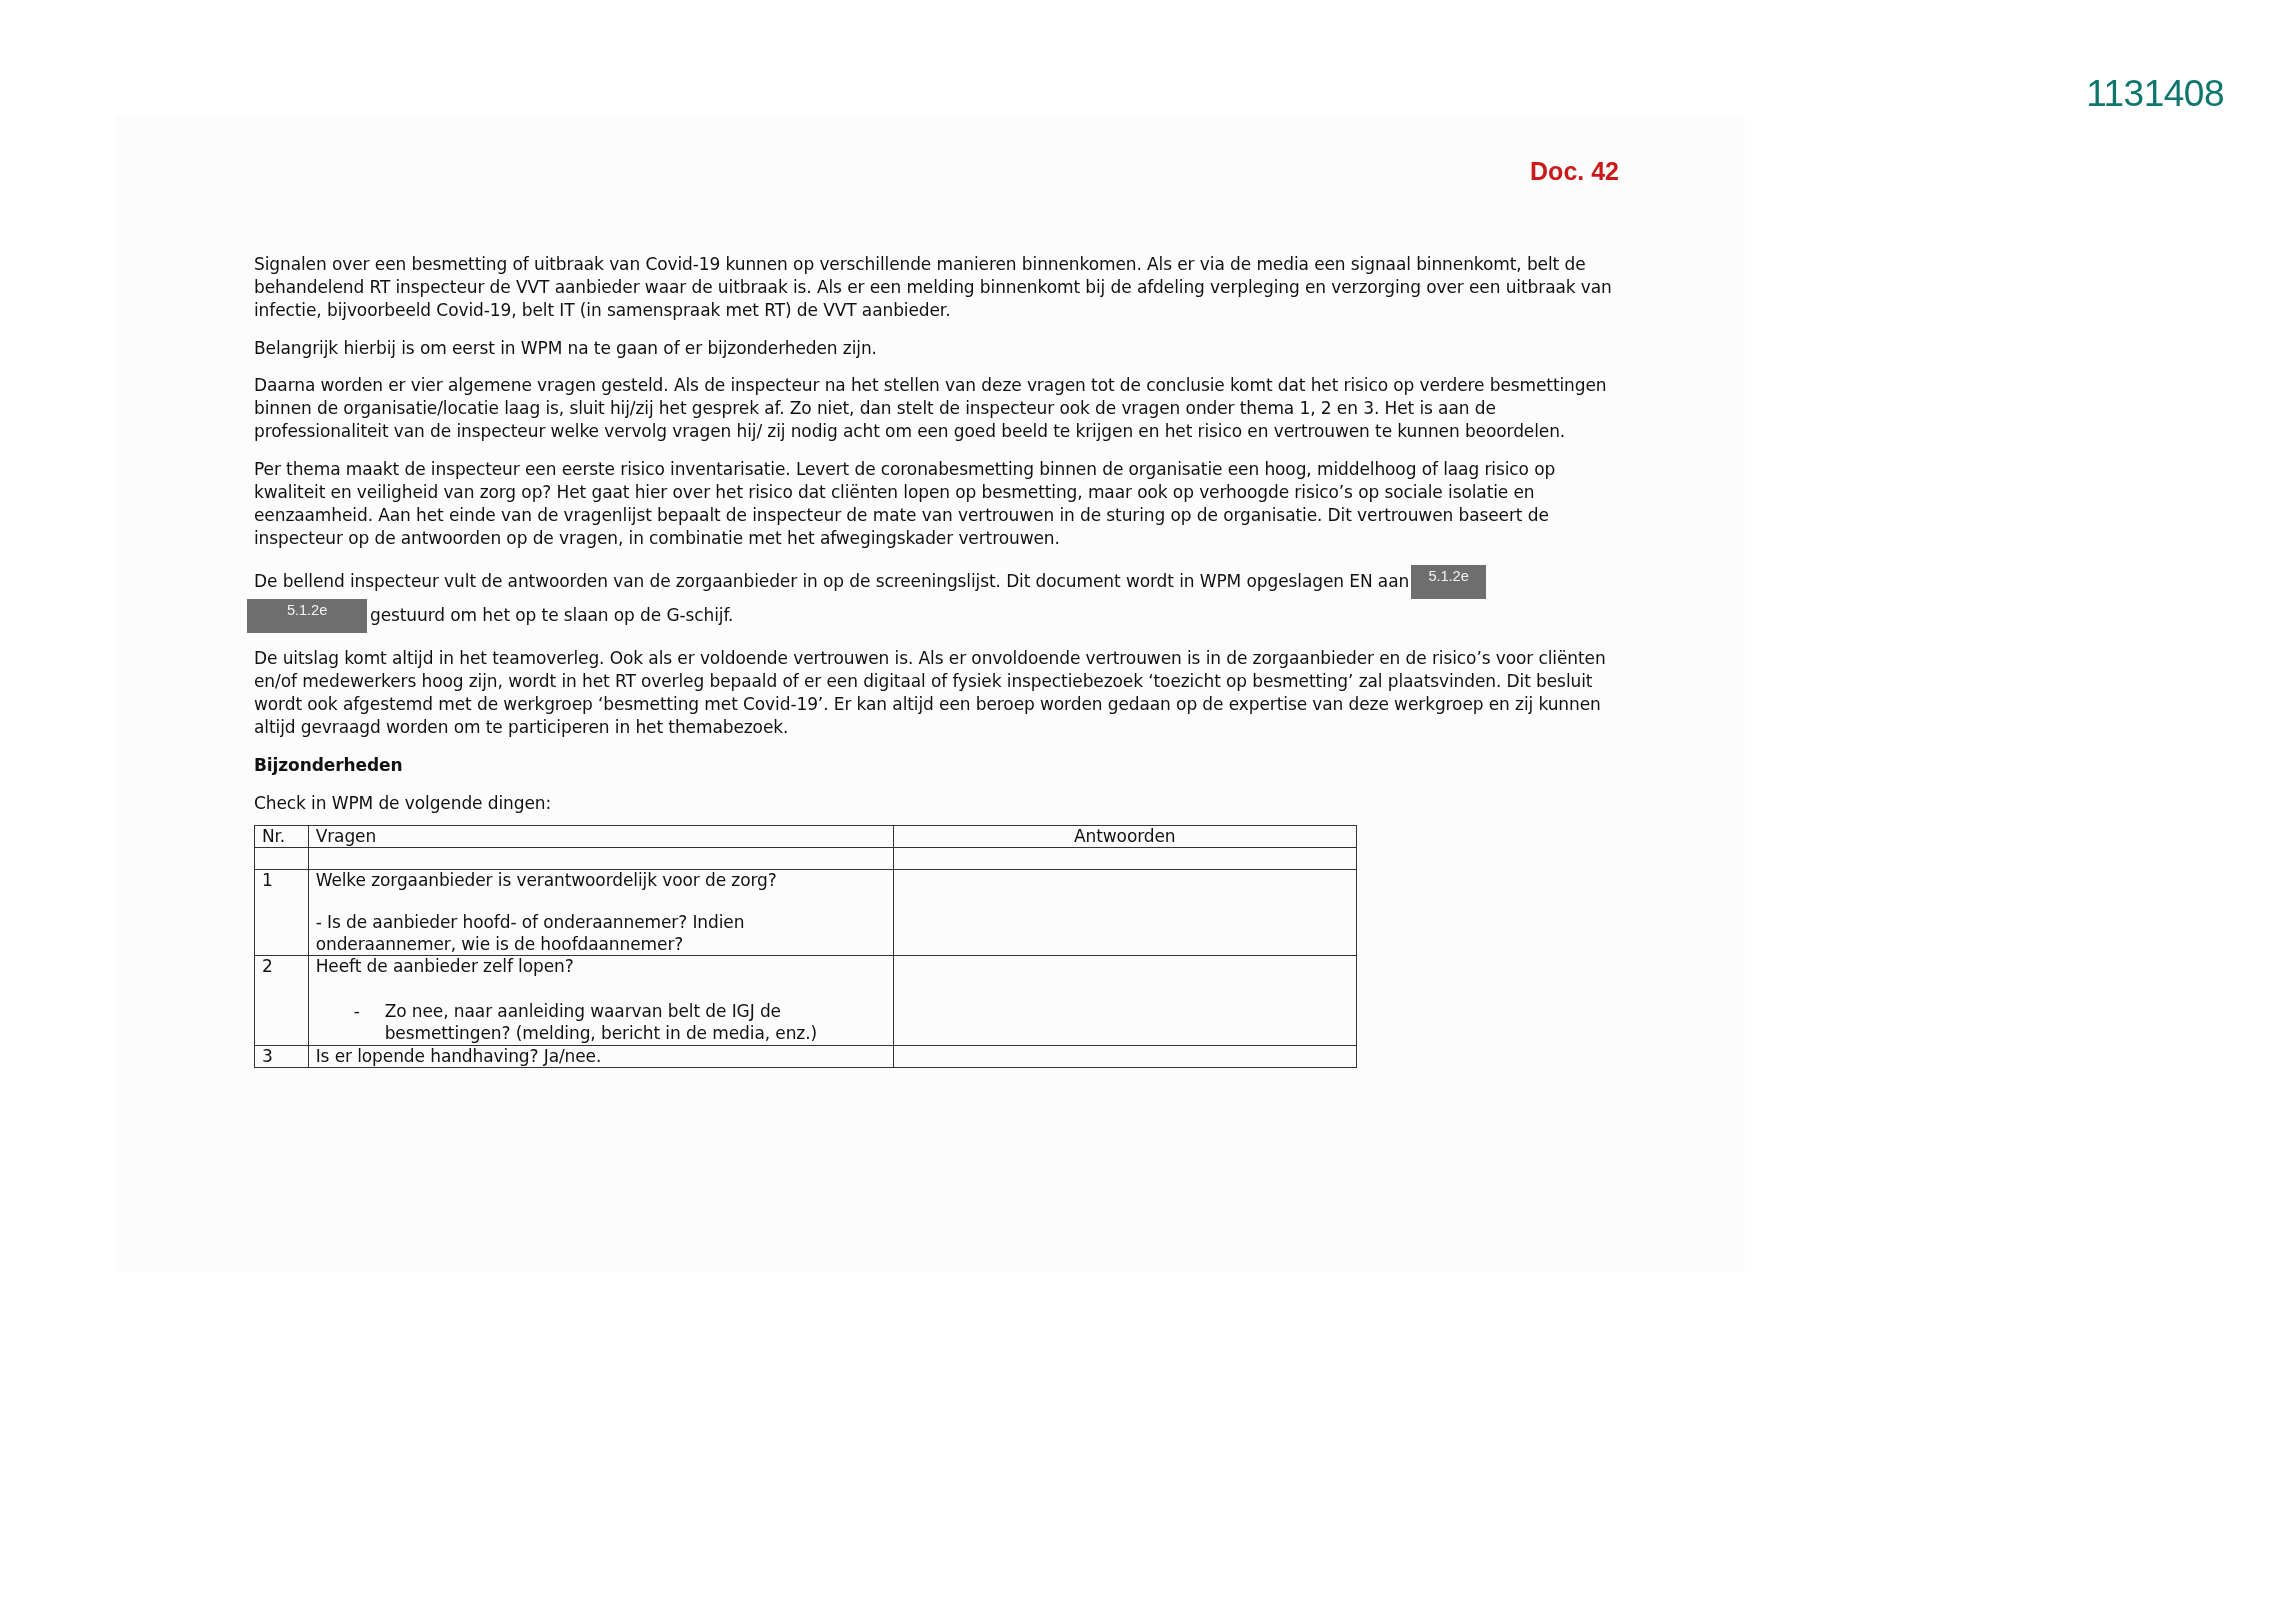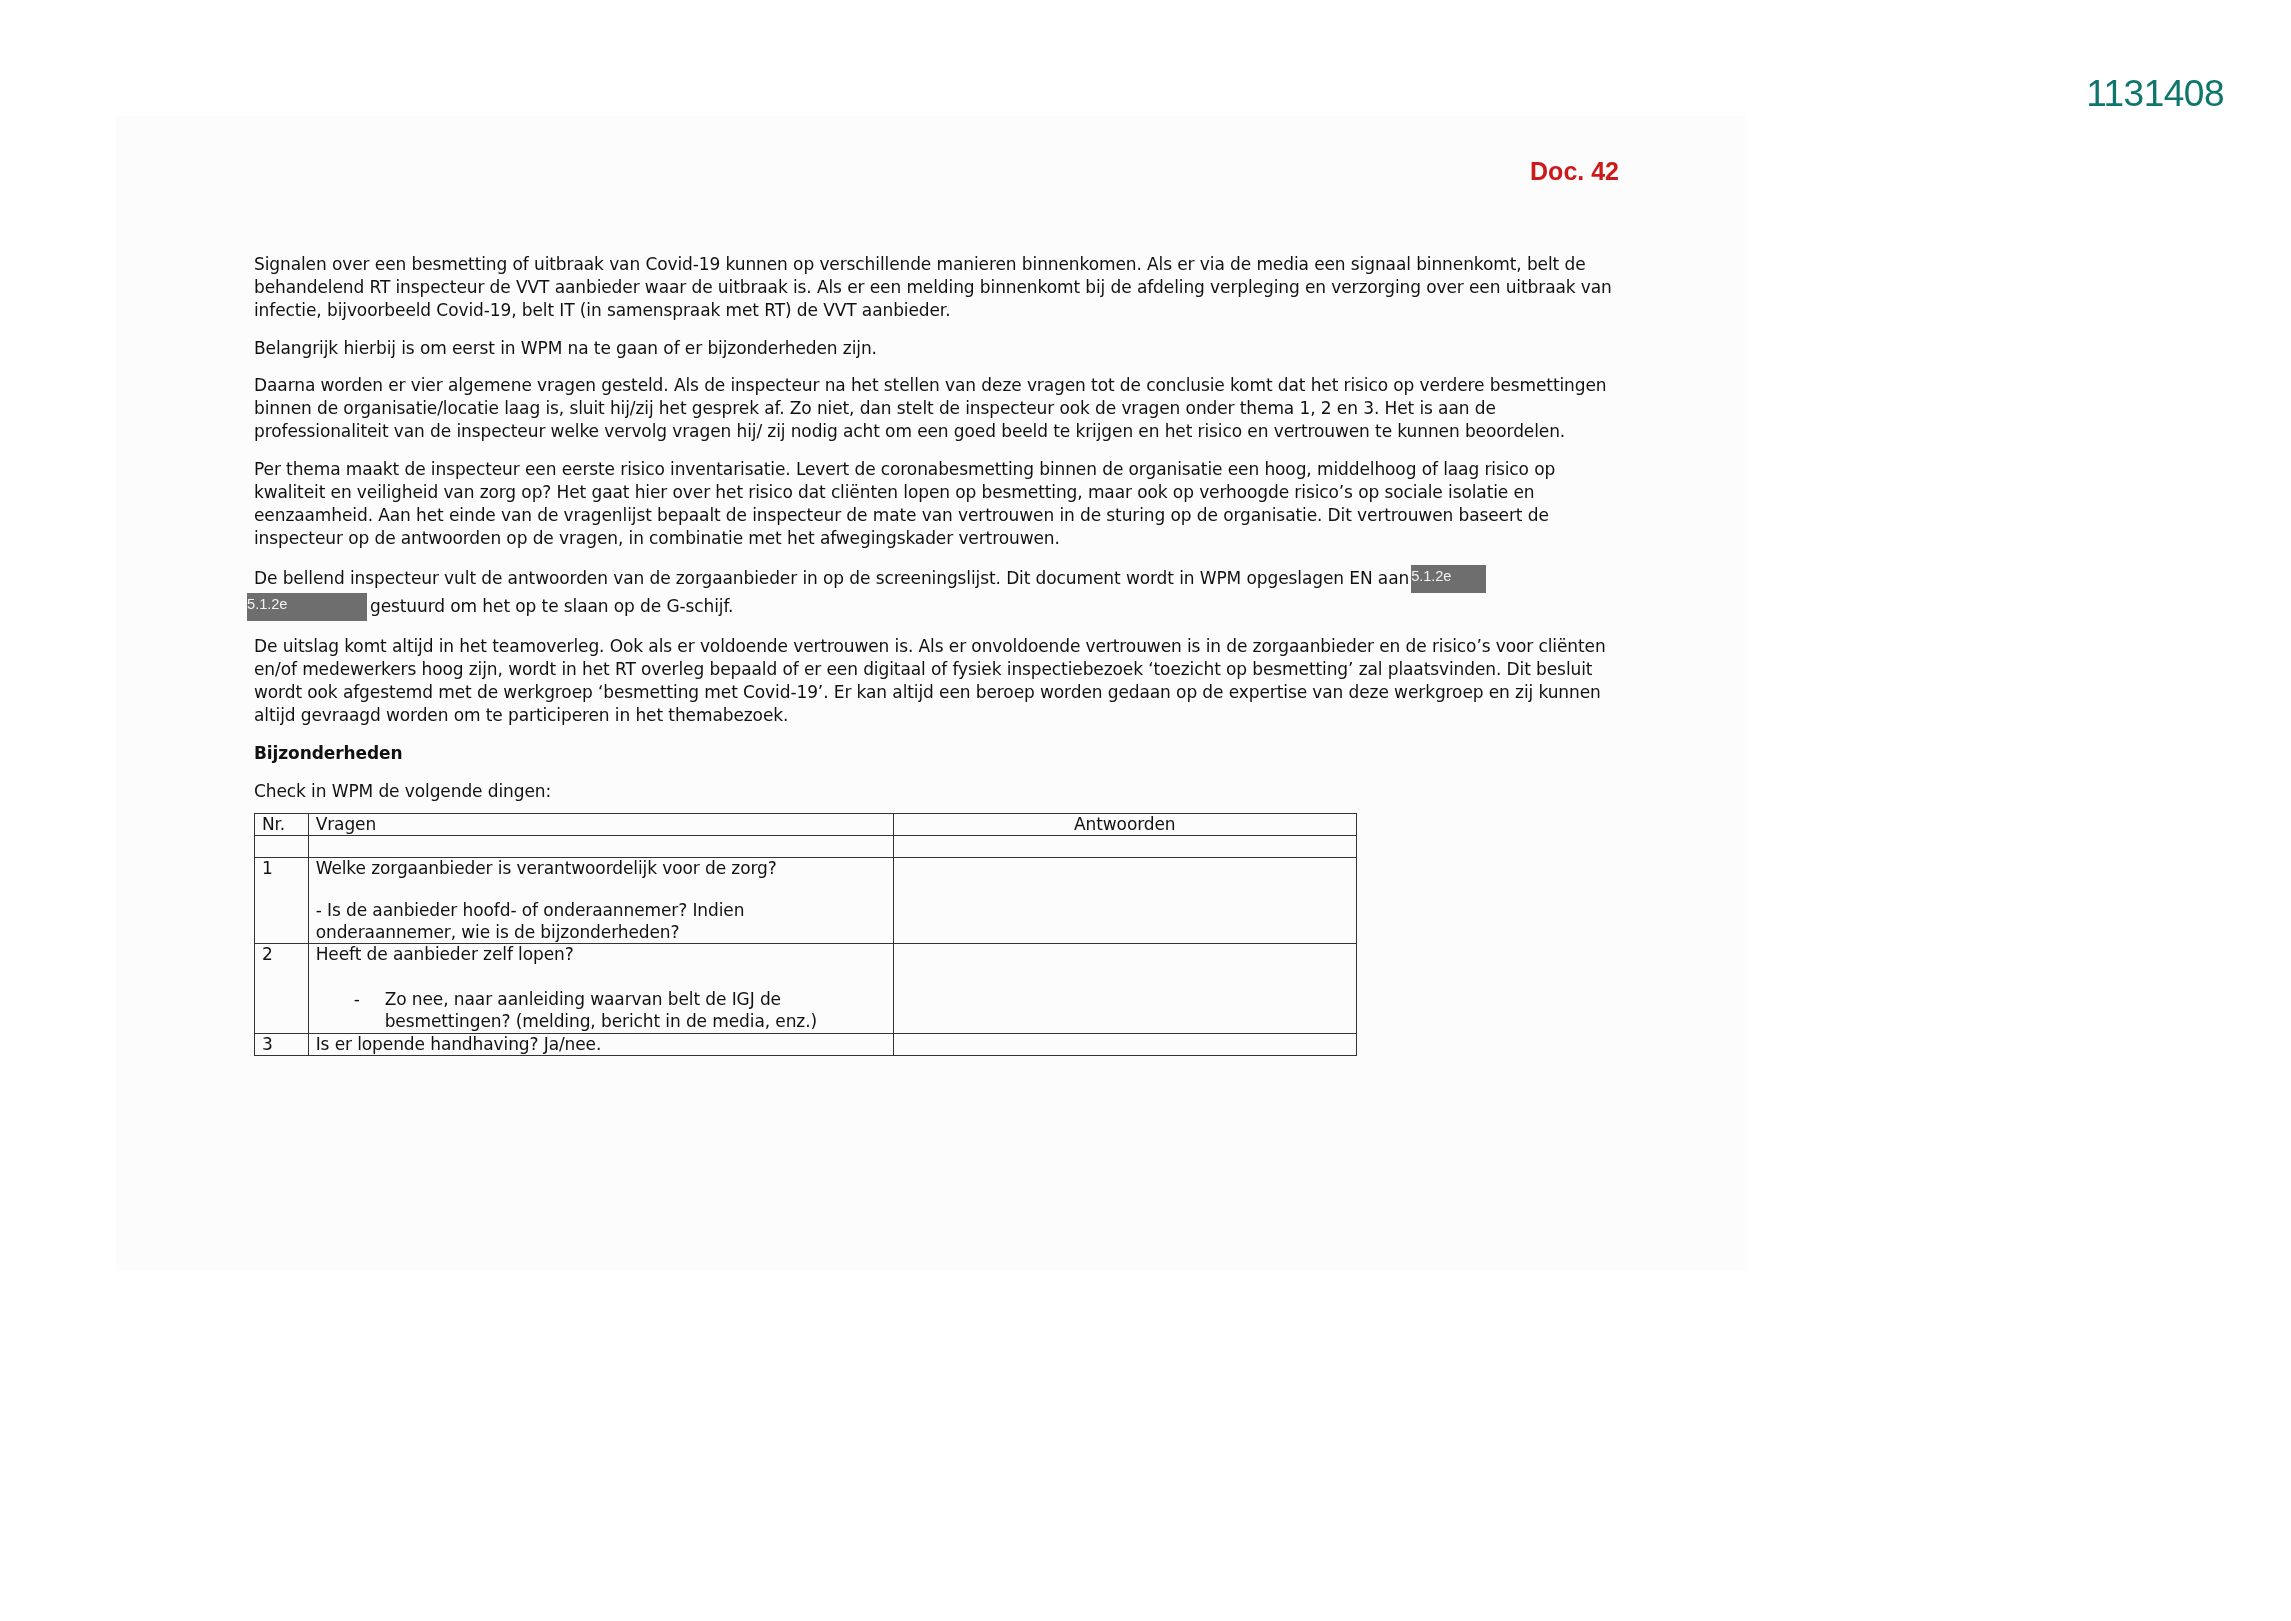--- a/index.html
+++ b/index.html
@@ -26,21 +26,21 @@
   .content {
     position: absolute; left: 254px; top: 253px; width: 1367px;
     font-size: 17px; line-height: 23px; letter-spacing: -0.1px;
   }
   .title { font-weight: bold; margin: 0 0 12.7px 0; font-size: 17px; }
   .para { margin: 0 0 14.7px 0; }
   .subhead { font-weight: bold; margin: 0 0 14.7px 0; font-size: 17px; }
   .redact {
     display: inline-block; background: #6e6e6e; color: #f2f2f2;
     font-family: "Liberation Sans", sans-serif; font-size: 14.7px;
-    line-height: 23.5px; height: 28px; vertical-align: middle;
+    line-height: 23.5px; height: 34px; text-align: center; vertical-align: middle;
   }
   .redact.r1 { width: 75px; margin-left: 2px; }
   .redact.r2 { width: 120px; margin-left: -6.9px; margin-right: 2.9px; }
   table.checks {
     border-collapse: collapse; width: 1103px; margin-top: 10px;
     font-size: 17px; line-height: 21.6px;
   }
   table.checks td, table.checks th {
     border: 1.5px solid #333; vertical-align: top; padding: 0 6.9px; font-weight: normal; text-align: left;
   }
@@ -84,21 +84,21 @@
     <tr class="row-empty">
       <td></td>
       <td></td>
       <td></td>
     </tr>
     <tr>
       <td>1</td>
       <td>
         <div>Welke zorgaanbieder is verantwoordelijk voor de zorg?</div>
         <div class="gap"></div>
-        <div>- Is de aanbieder hoofd- of onderaannemer? Indien onderaannemer, wie is de bijzonderheden?</div>
+        <div>- Is de aanbieder hoofd- of onderaannemer? Indien onderaannemer, wie is de hoofdaannemer?</div>
       </td>
       <td></td>
     </tr>
     <tr>
       <td>2</td>
       <td>
         <div>Heeft de aanbieder zelf lopen?</div>
         <div class="gap" style="height:23.5px"></div>
         <div class="dash-item">
           <span class="dash">-</span>

